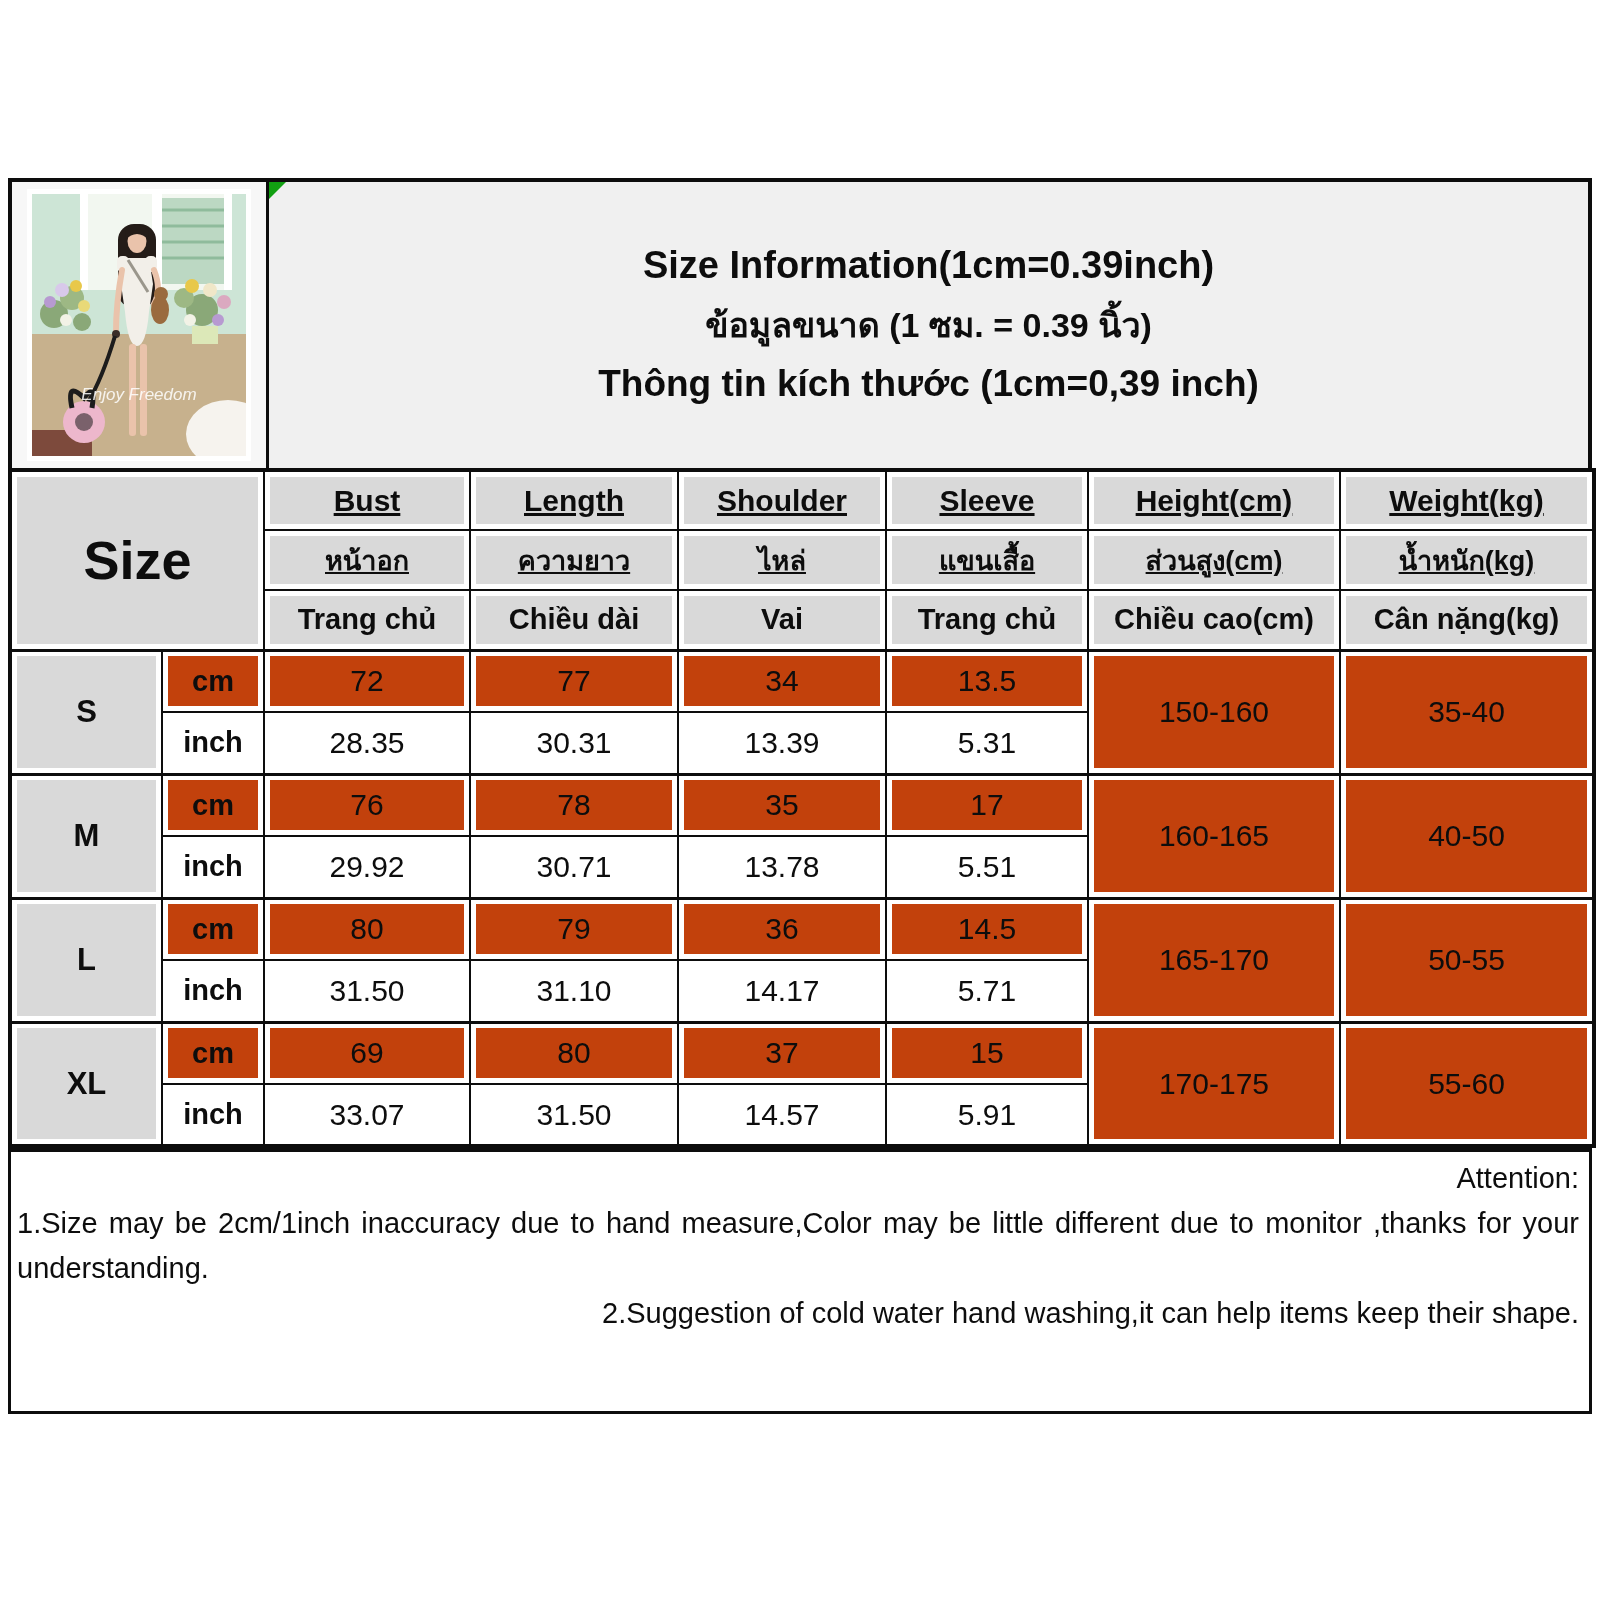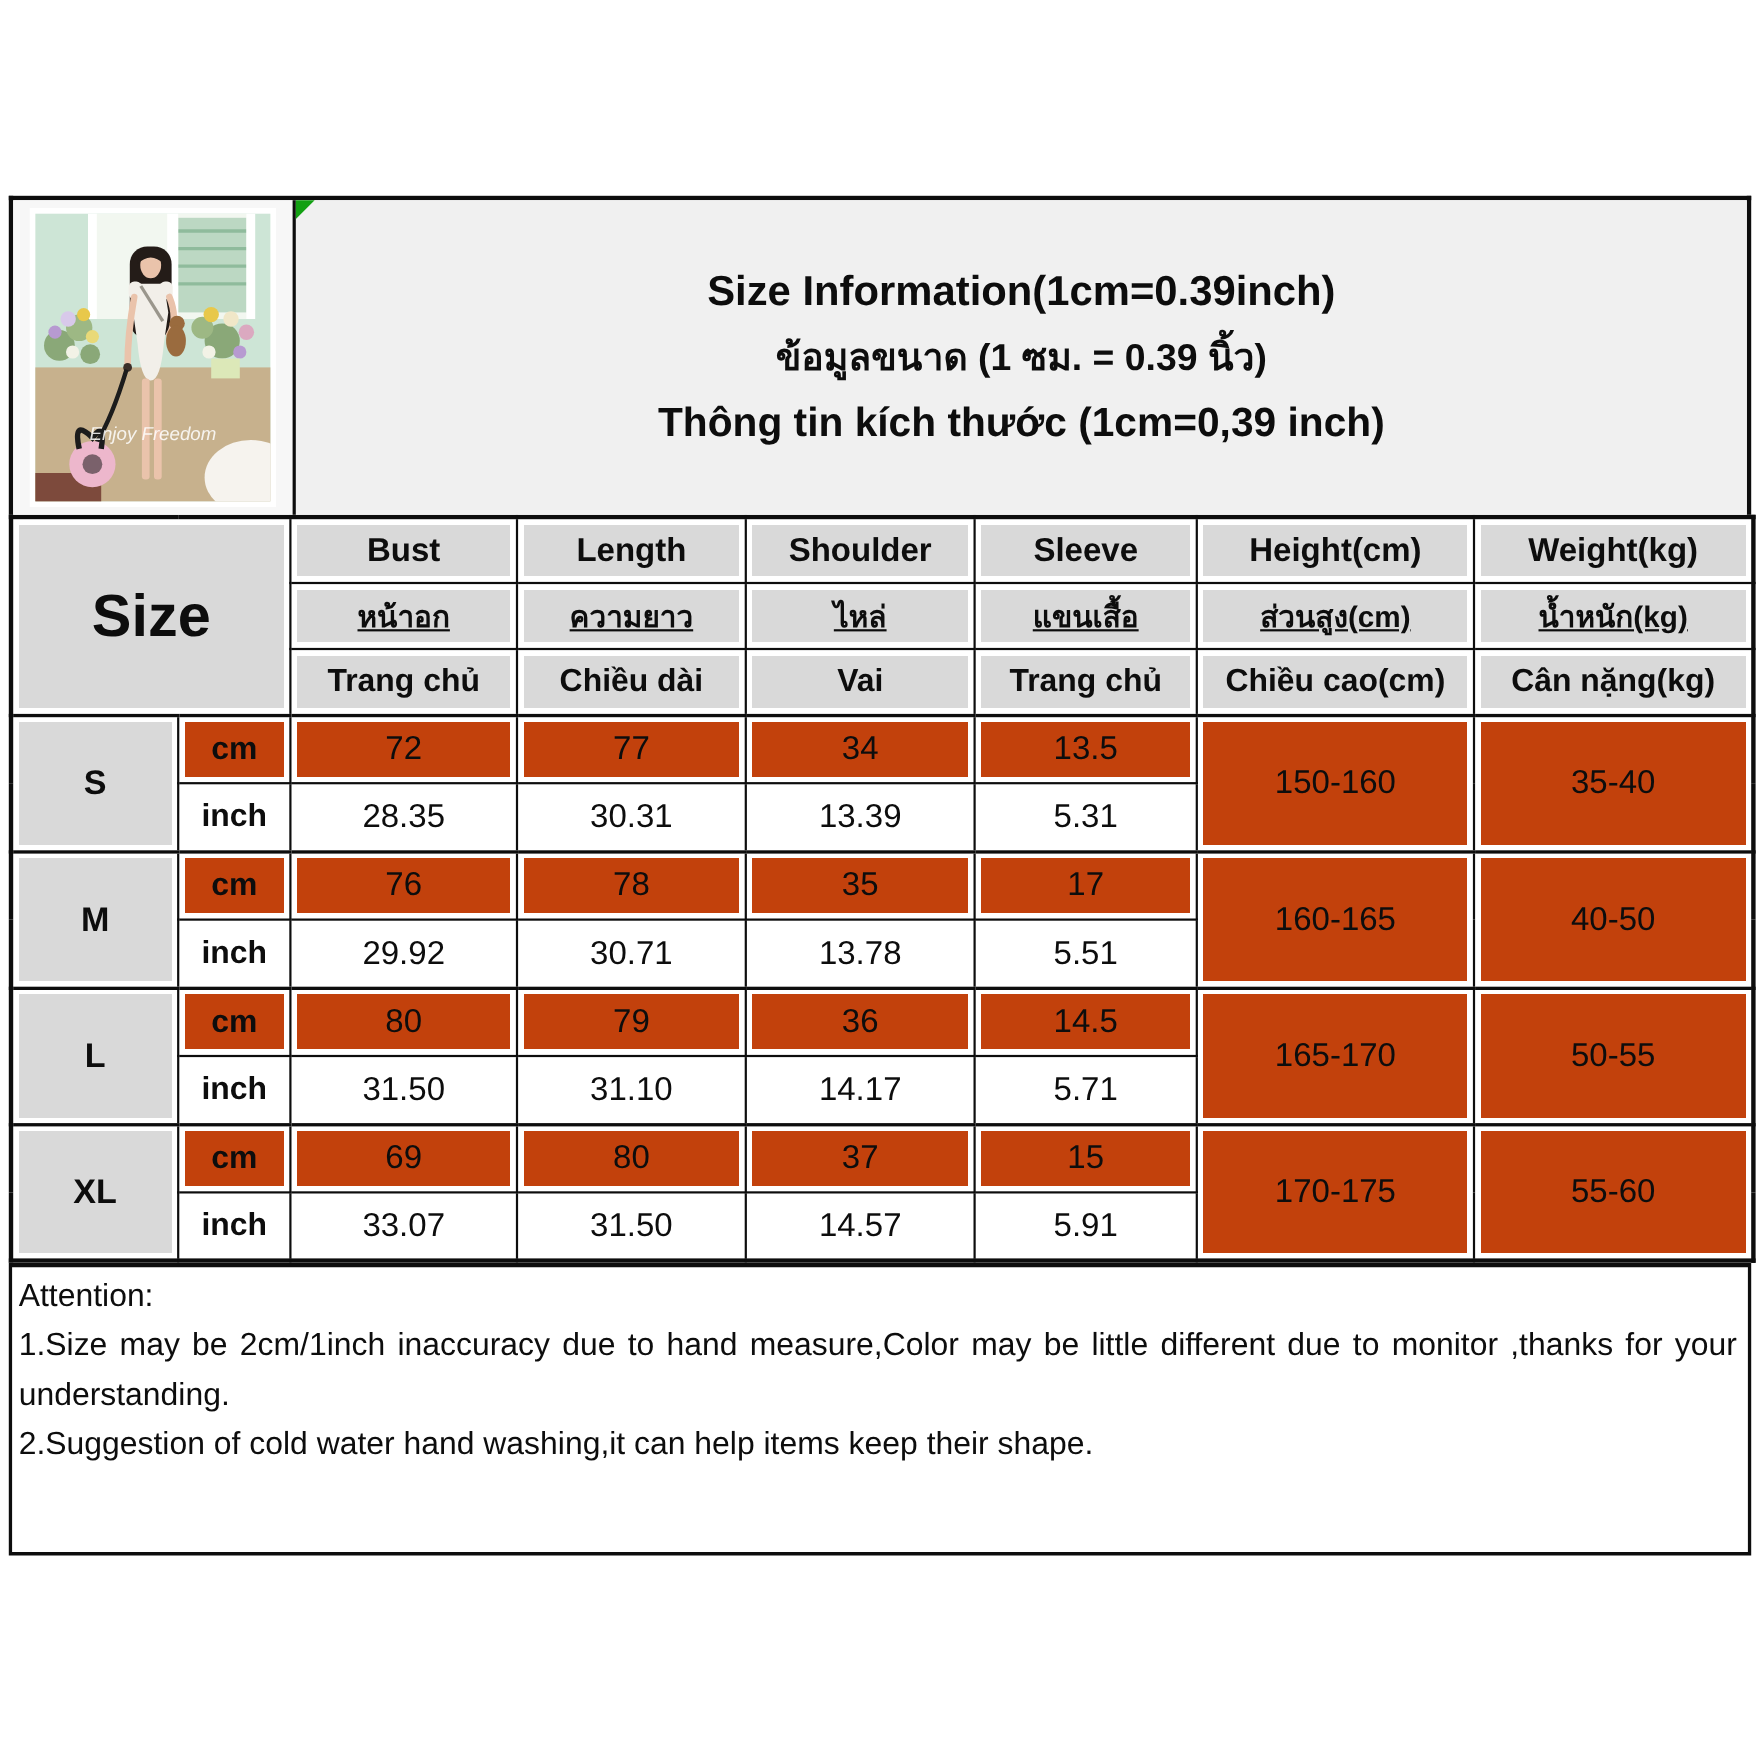--- a/index.html
+++ b/index.html
@@ -24,33 +24,33 @@
   table.size-table{border-collapse:collapse;table-layout:fixed;width:1584px;
                    border:4px solid #0d0d0d;}
   table.size-table td{border:2px solid #0d0d0d;text-align:center;vertical-align:middle;
                       padding:5px;box-sizing:border-box;overflow:hidden;}
   tr.hdr{height:60px;}
   tr.data{height:62px;}
   tr.block-start td{border-top:3px solid #0d0d0d;}
   .fill-gray{background:#d9d9d9;background-clip:content-box;}
   .fill-light{background:#c2410c;background-clip:content-box;margin-top:28px;}
   .size-cell{font-size:54px;font-weight:700;}
-  .hdr-en{font-size:30px;font-weight:700;}
+  .hdr-en{font-size:30px;font-weight:700;text-decoration:underline;}
   .hdr-th{font-size:27px;font-weight:700;text-decoration:underline;}
   .hdr-vi{font-size:29px;font-weight:700;}
   .size-label{font-size:31px;font-weight:700;}
   .unit{font-size:29px;font-weight:700;}
   .val{font-size:30px;font-weight:400;}
   .range{font-size:30px;font-weight:400;}
 
   
   .attention{border:3px solid #0d0d0d;border-top-width:4px;background:#ffffff;
              box-sizing:border-box;height:266px;padding:4px 10px 0 6px;
              font-size:29px;line-height:1.55;}
-  .attention p{margin:0;}
+  .attention p{margin:0;text-align:right;}
   .attention .justify{text-align:justify;}
 </style>
 </head>
 <body>
 
 <div class="sheet">
 
   <div class="top-section">
     <div class="photo-cell">
       <div class="photo-frame">

